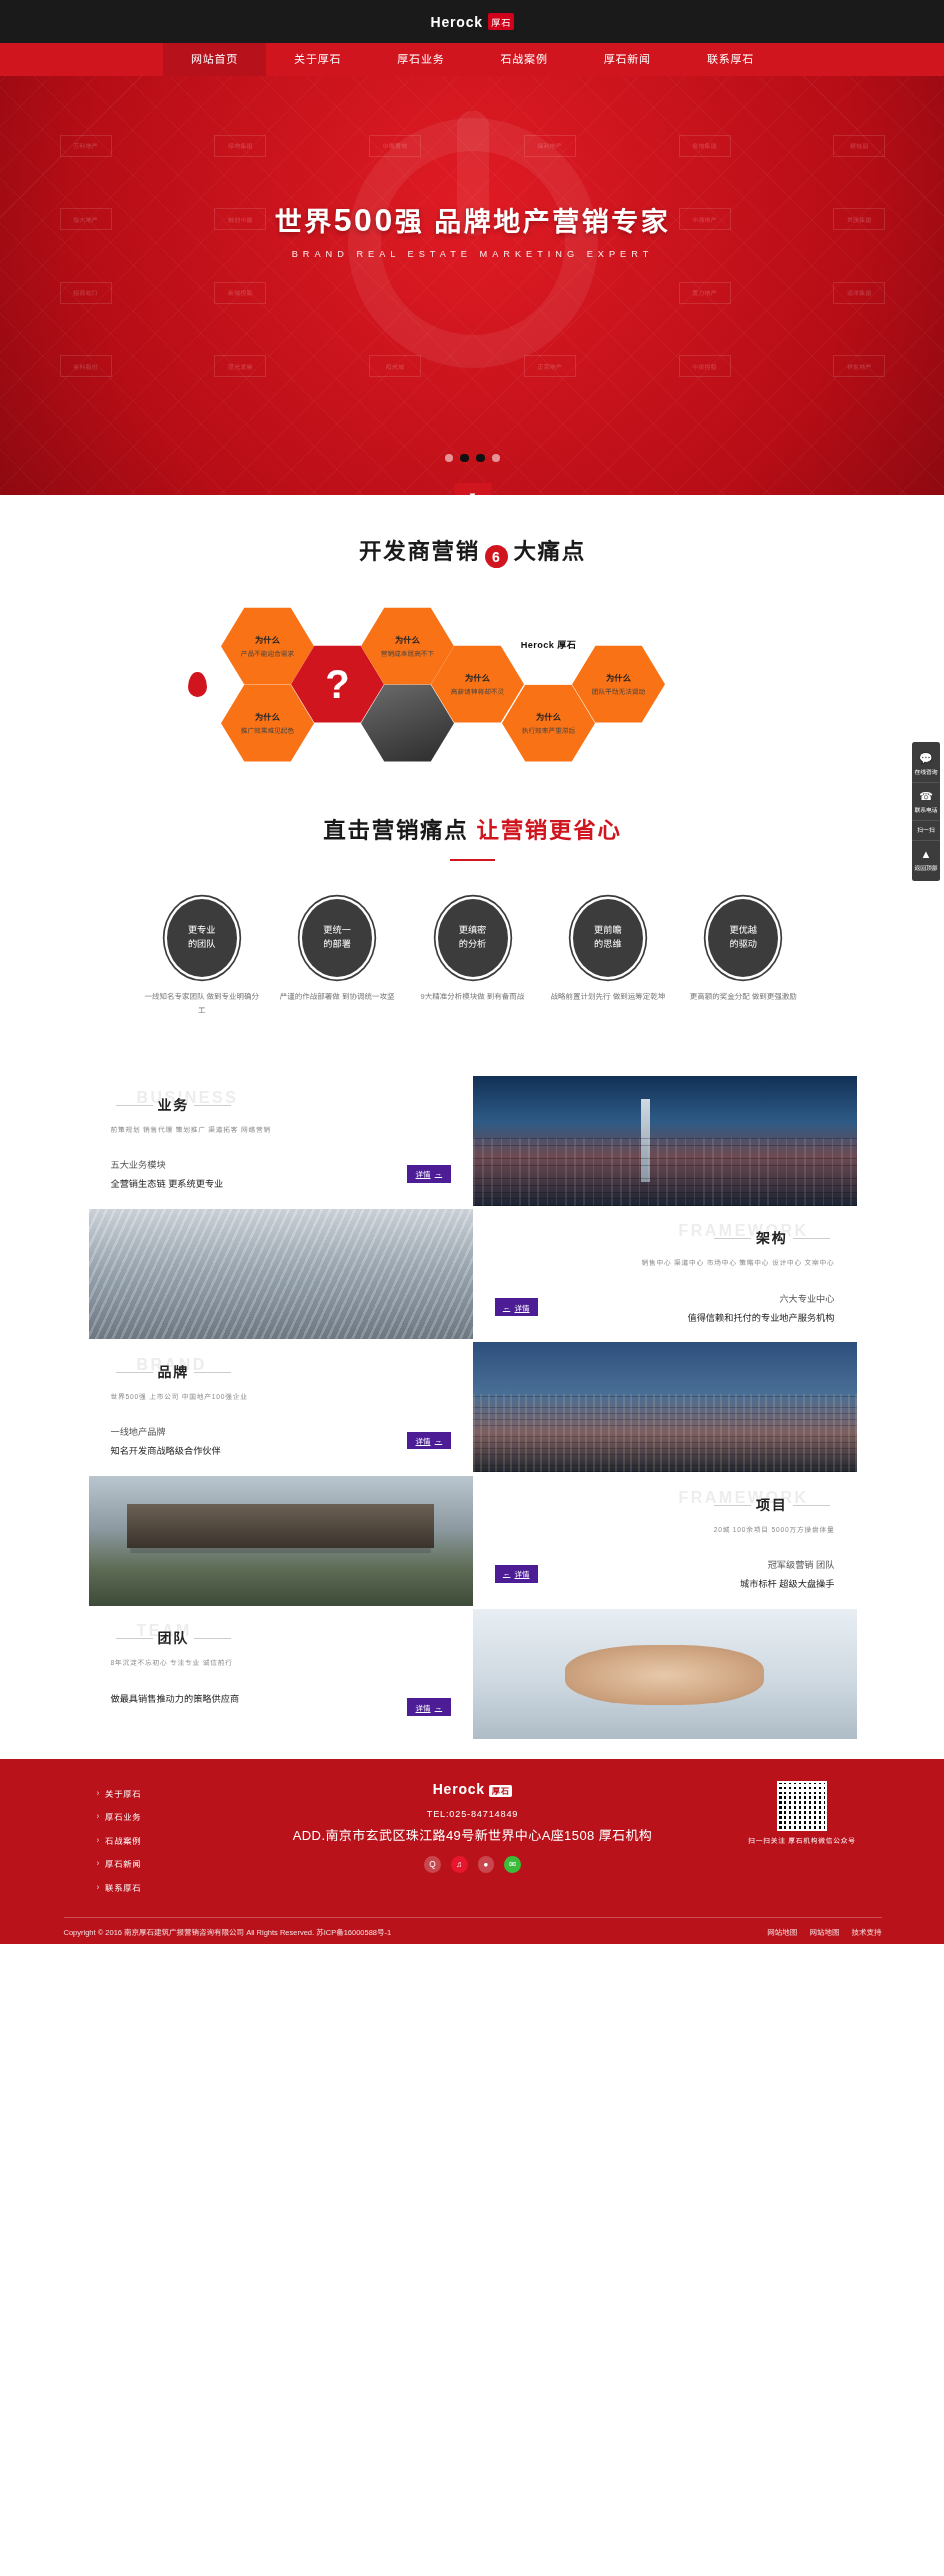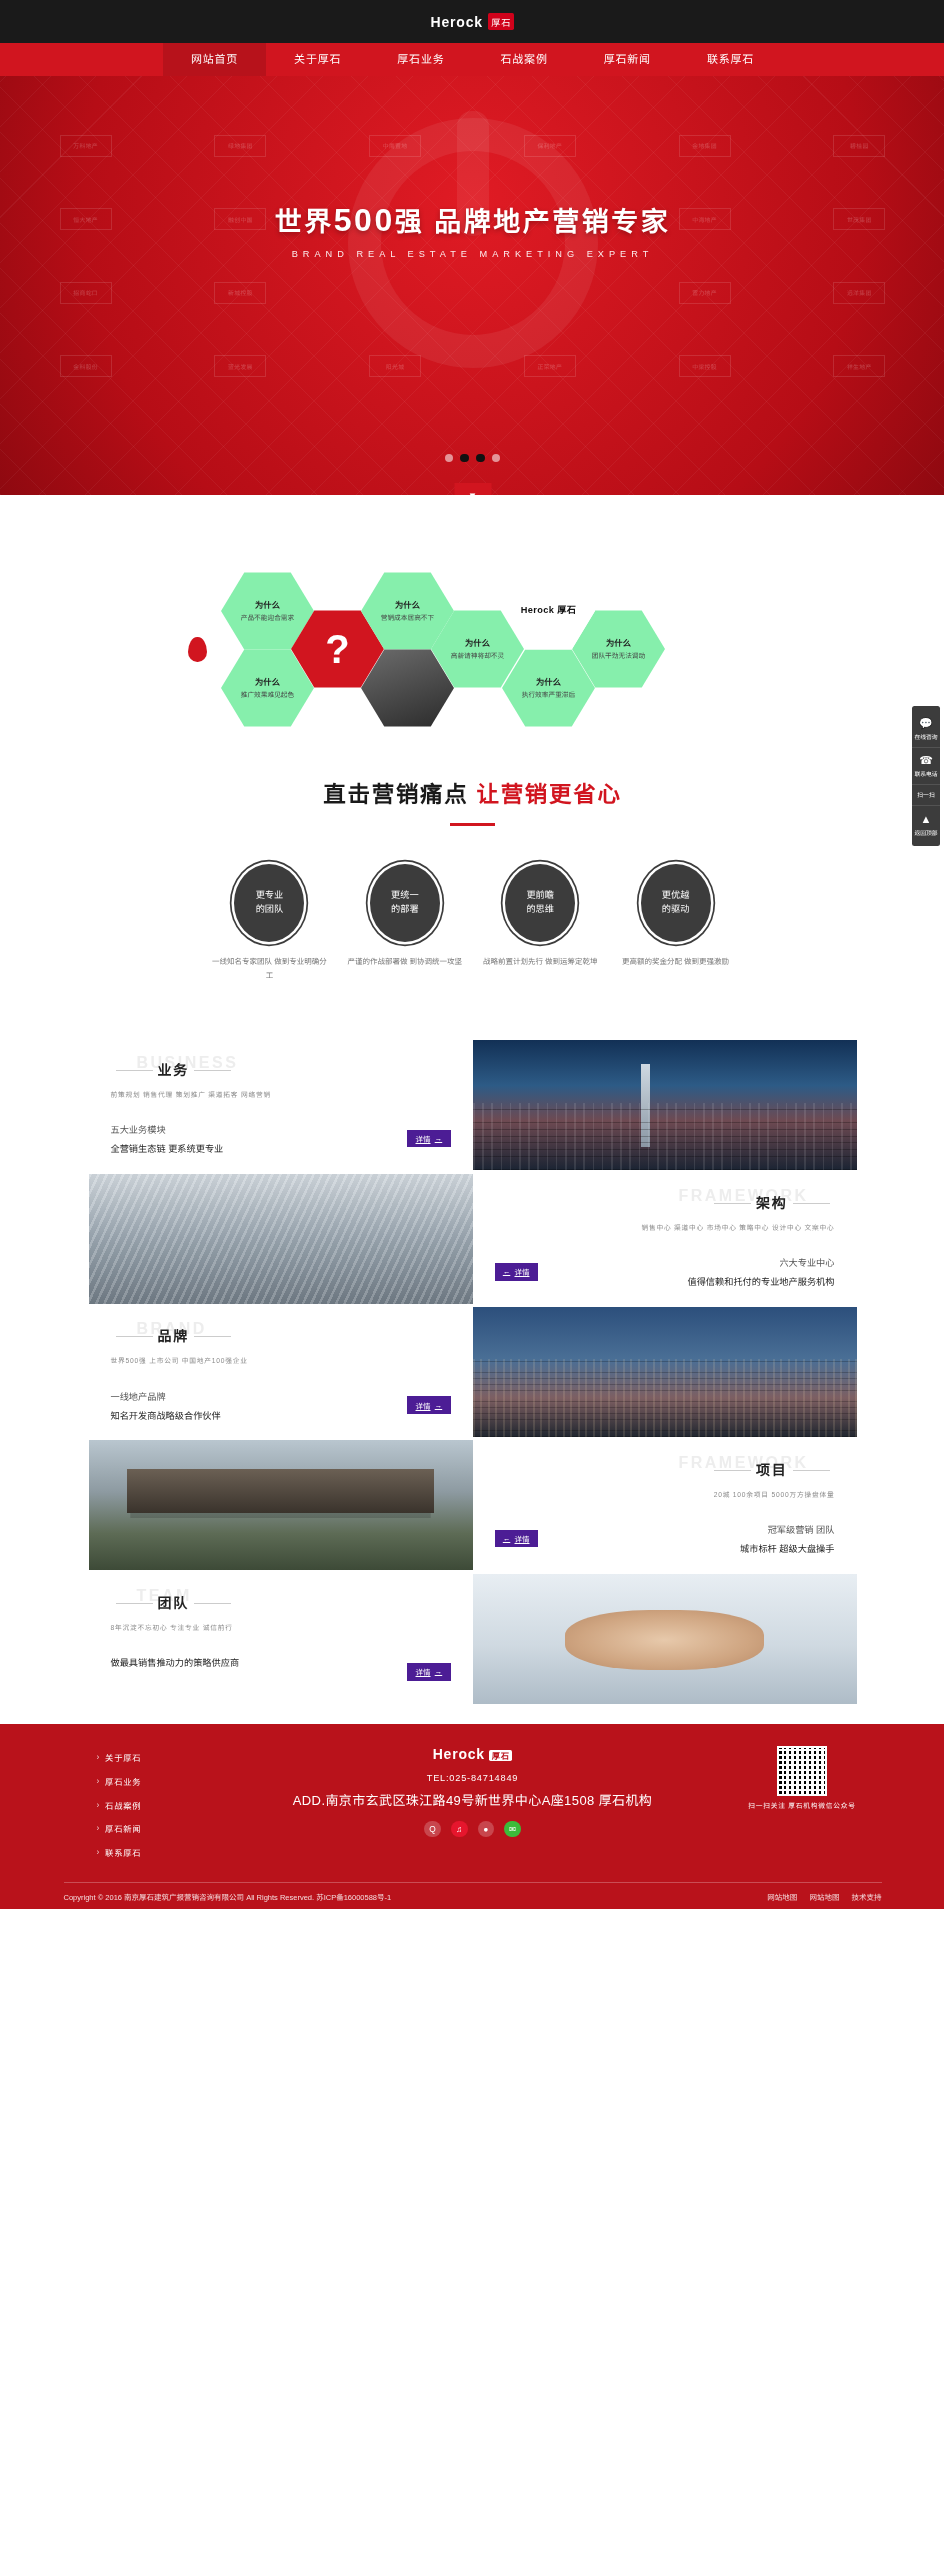--- a/index.html
+++ b/index.html
@@ -179,21 +179,21 @@
   .hex-wrap {
     position: relative;
     width: 643px;
     height: 159px;
     margin: 38px auto 0;
   }
   .hex {
     position: absolute;
     width: 93px; height: 80px;
     clip-path: polygon(25% 2%, 75% 2%, 100% 50%, 75% 98%, 25% 98%, 0% 50%);
-    background: #86efac;
+    background: #f97316;
     display: flex; flex-direction: column;
     align-items: center; justify-content: center;
     font-size: 6.7px;
     color: #444;
     line-height: 1.5;
     text-align: center;
     cursor: pointer;
   }
   .hex .why { font-size: 8.3px; font-weight: bold; color: #222; margin-bottom: 2.5px; }
   .hex.red { background: #d1151f; }
@@ -554,20 +554,23 @@
     <div class="dot"></div>
     <div class="dot active"></div>
     <div class="dot active"></div>
     <div class="dot"></div>
   </div>
 
   <div class="hero-arrow">▾</div>
 </div>
 
 <div class="section">
+  <div class="sec-title">
+    <span>开发商营销</span><span class="circle-num">6</span><span>大痛点</span>
+  </div>
 
   <div class="hex-wrap">
 
     <div class="hex white" style="left:0px; top:38px;">
       <div class="blob"></div>
     </div>
 
     <div class="hex" style="left:70px; top:0px;">
       <div class="why">为什么</div>
       <div>产品不能迎合需求</div>
@@ -626,20 +629,28 @@
       <div class="adv-desc">一线知名专家团队
 做到专业明确分工</div>
     </div>
     <div class="adv-item">
       <div class="adv-badge">
         <div>更统一</div>
         <div>的部署</div>
       </div>
       <div class="adv-desc">严谨的作战部署做
 到协调统一攻坚</div>
+    </div>
+    <div class="adv-item">
+      <div class="adv-badge">
+        <div>更缜密</div>
+        <div>的分析</div>
+      </div>
+      <div class="adv-desc">9大精准分析模块做
+到有备而战</div>
     </div>
     <div class="adv-item">
       <div class="adv-badge">
         <div>更前瞻</div>
         <div>的思维</div>
       </div>
       <div class="adv-desc">战略前置计划先行
 做到运筹定乾坤</div>
     </div>
     <div class="adv-item">

